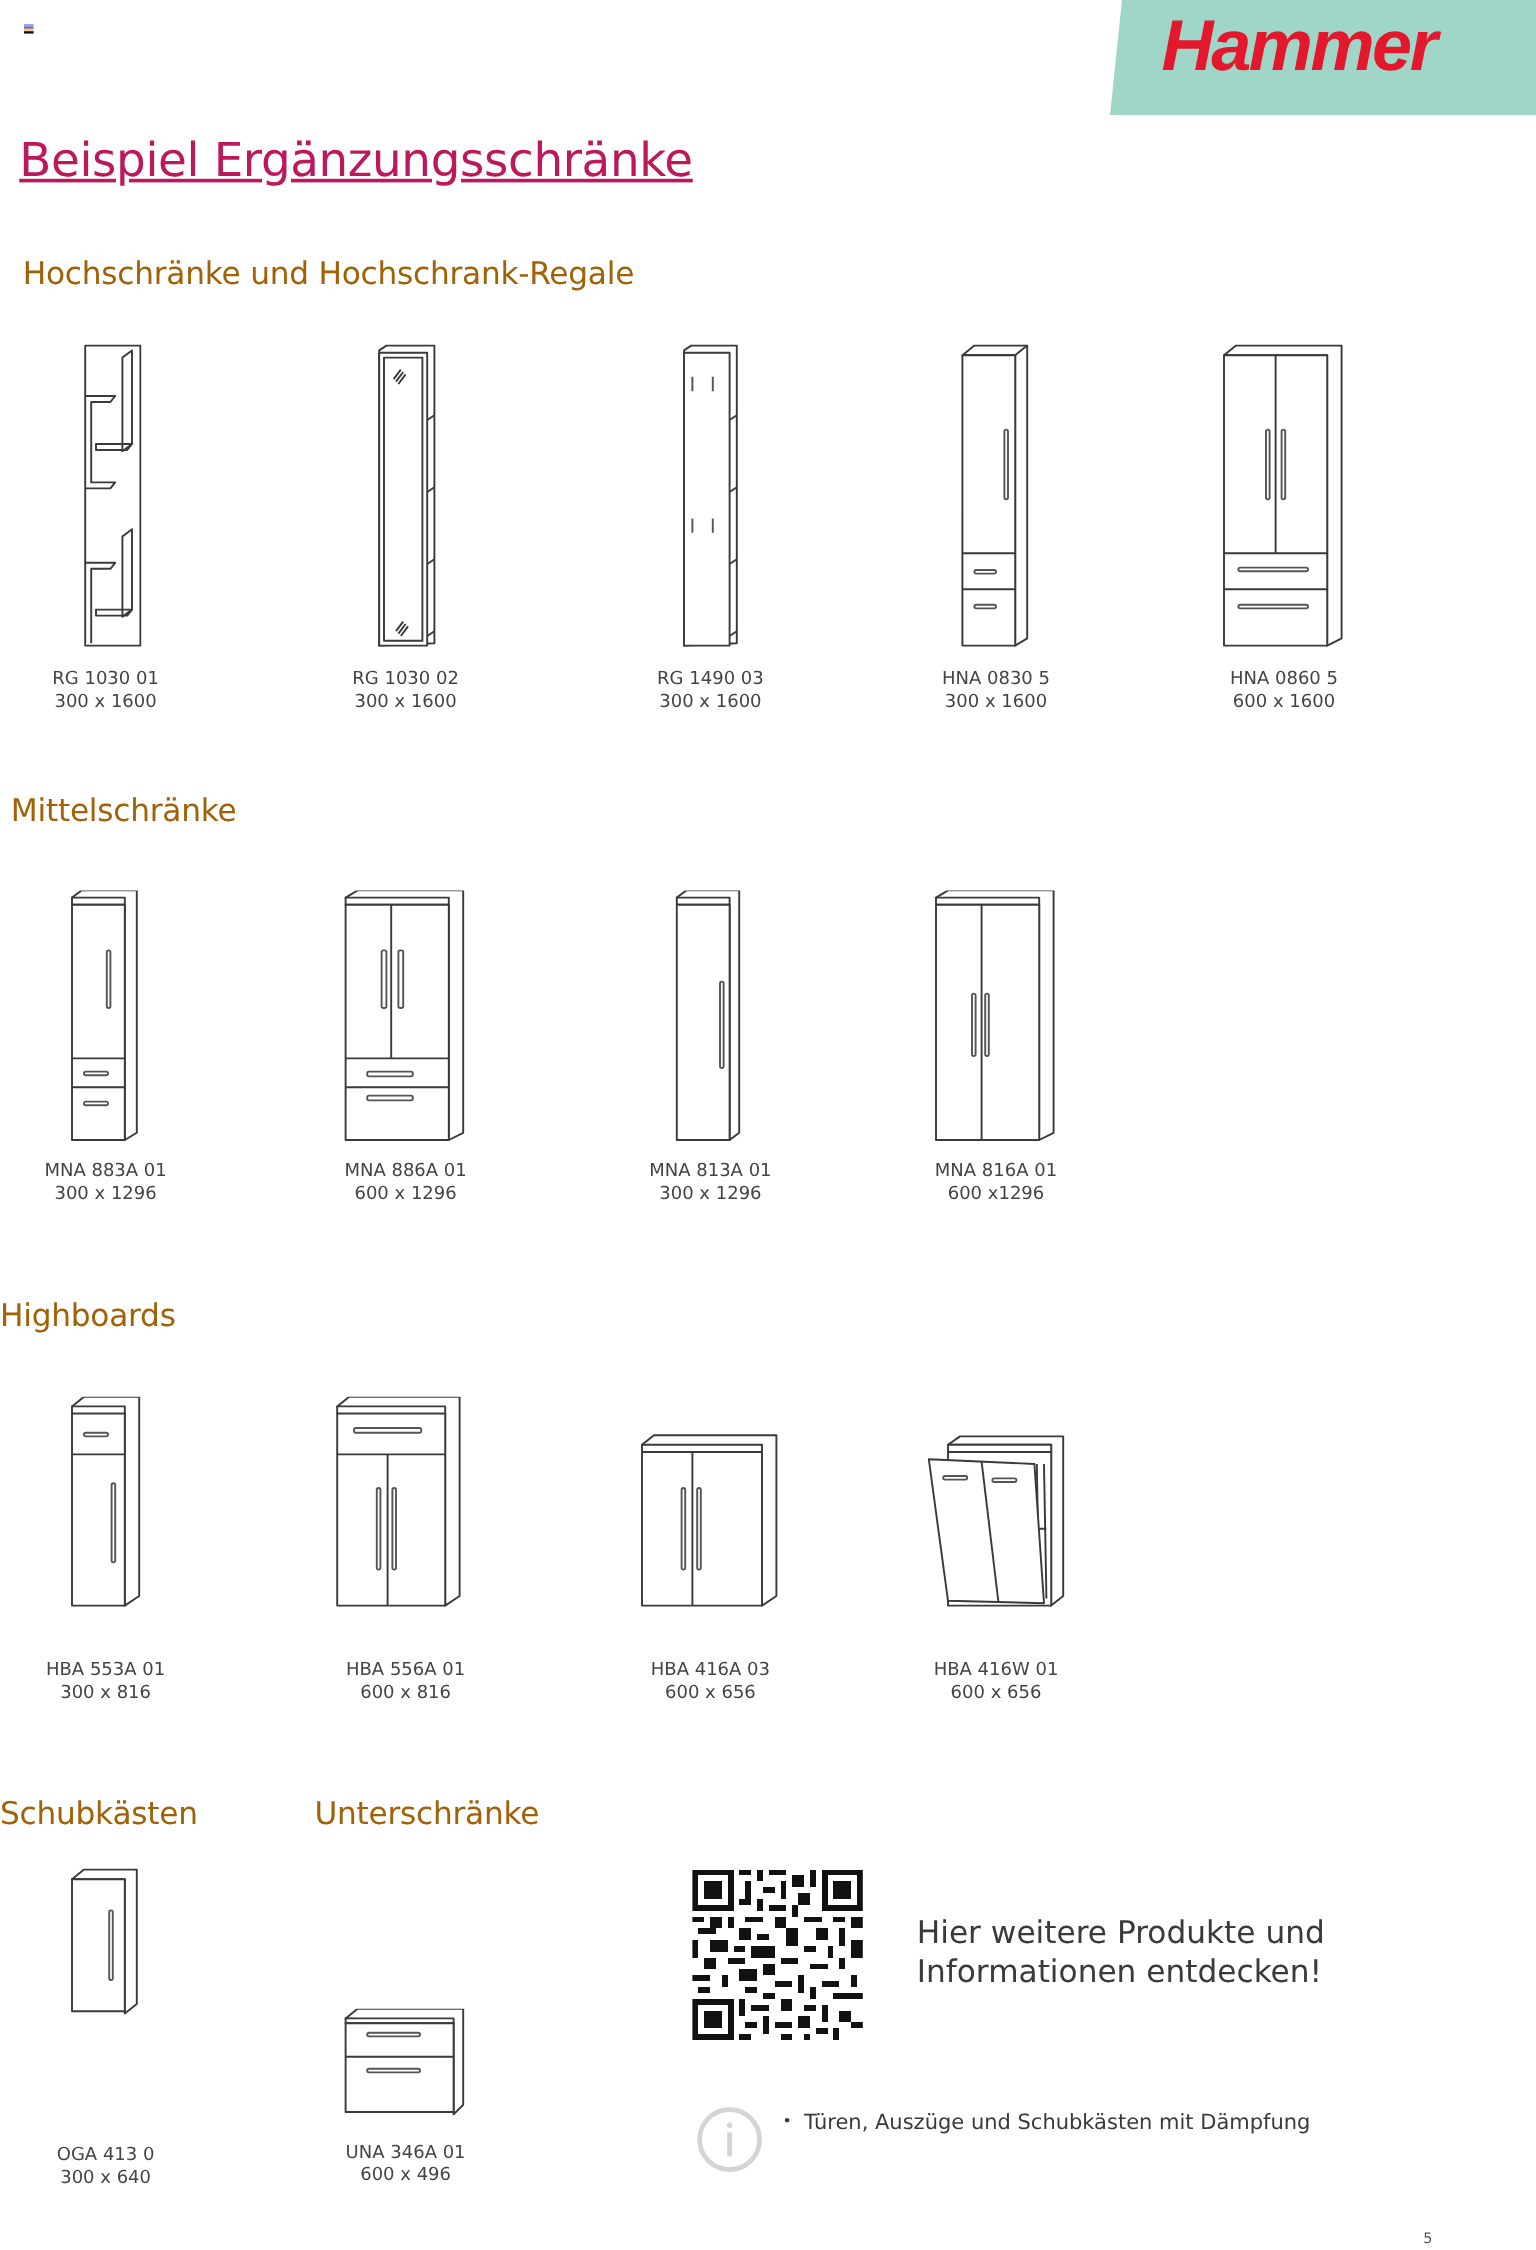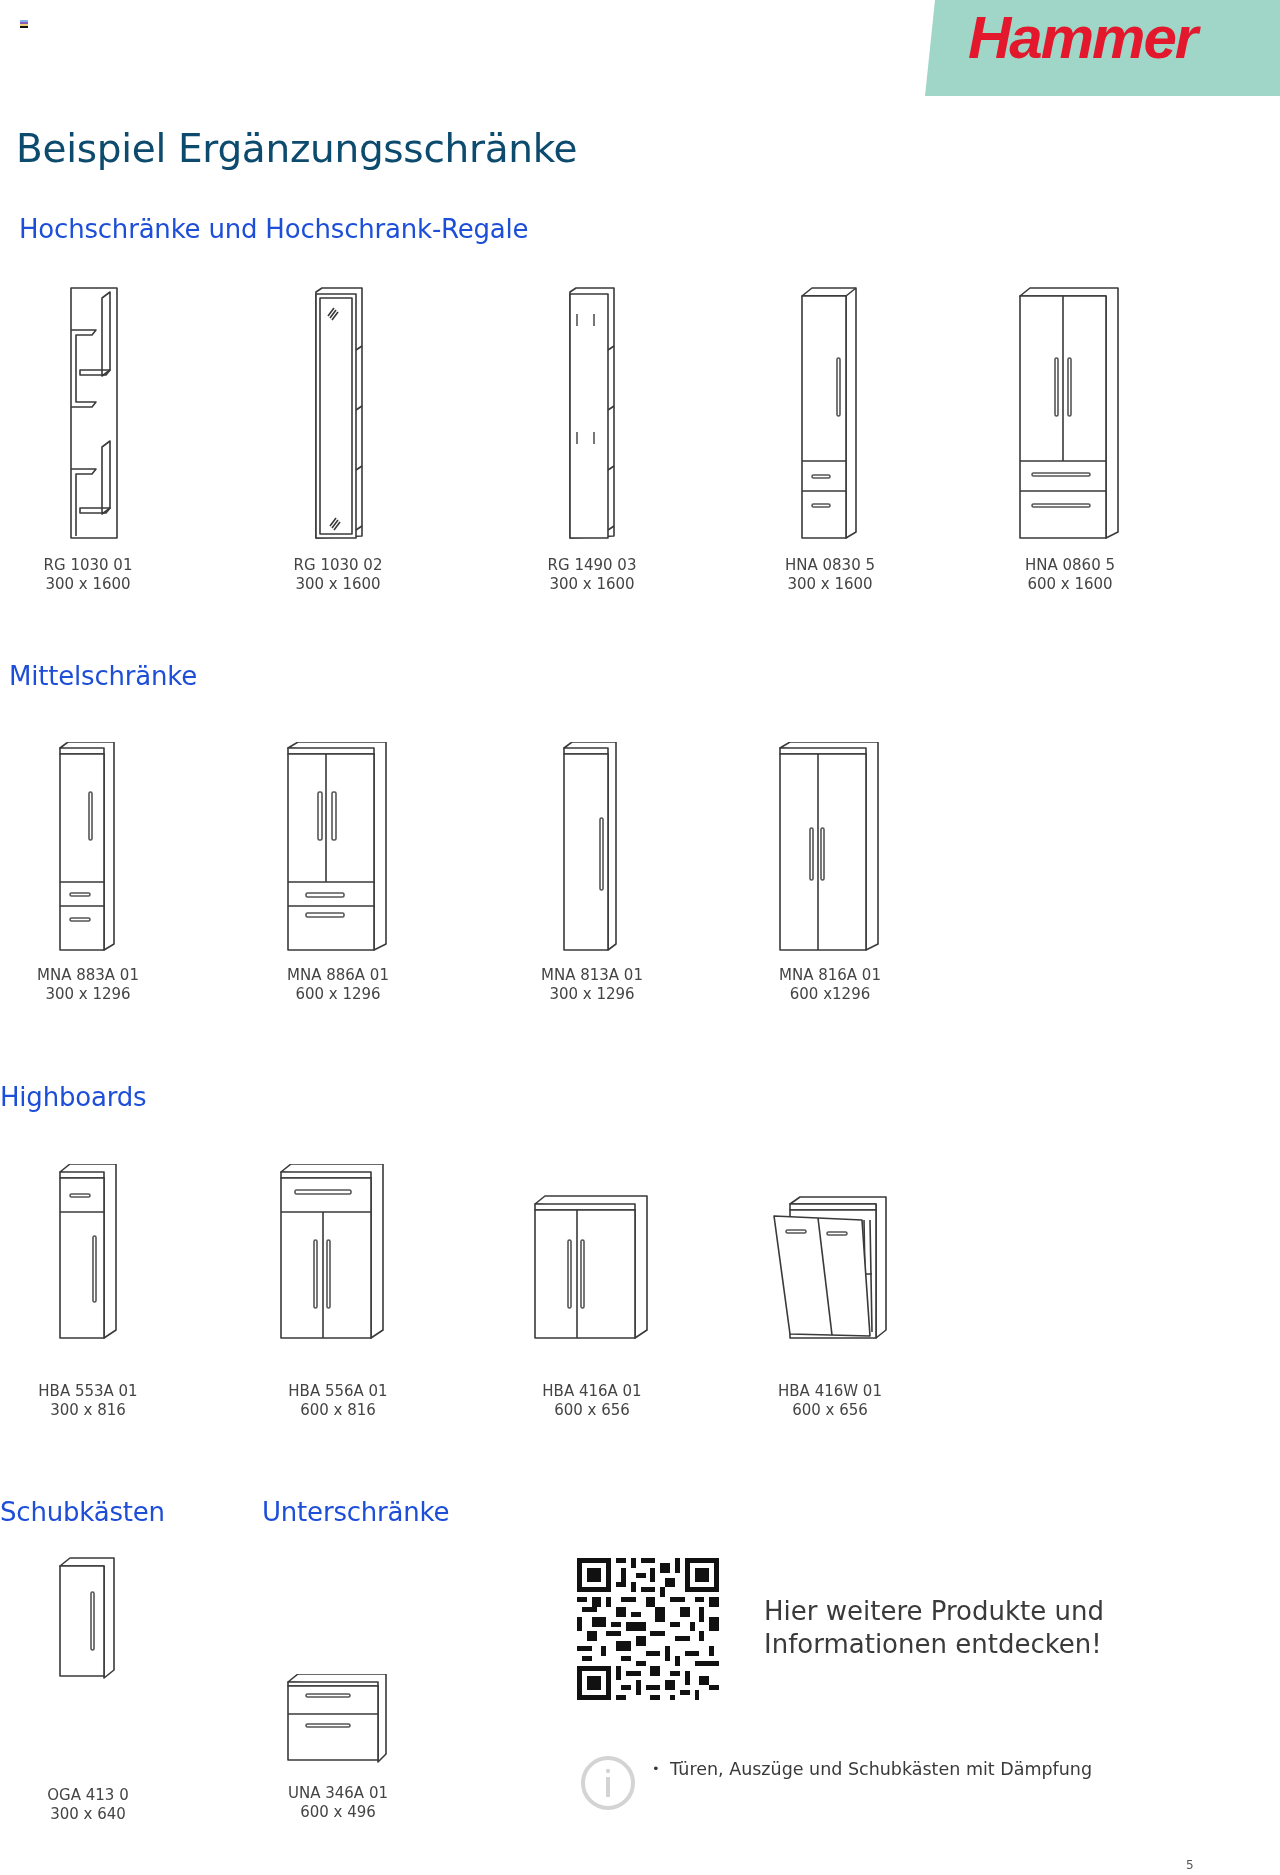--- a/index.html
+++ b/index.html
@@ -5,22 +5,22 @@
   html, body { margin:0; padding:0; background:#ffffff; }
   body { width:1280px; height:1875px; position:relative; overflow:hidden;
          font-family:"DejaVu Sans", "Liberation Sans", sans-serif; color:#3a3a3a; }
   .abs { position:absolute; }
   .flag { left:20px; top:20px; width:8px; height:8px; }
   .flag i { display:block; height:2px; }
   .banner { left:925px; top:0; width:355px; height:96px; background:#9fd6c8;
             clip-path: polygon(10px 0, 355px 0, 355px 96px, 0 96px); }
   .logo { left:968px; top:8px; font-family:"Liberation Sans", sans-serif; font-weight:bold;
           font-style:italic; font-size:60px; letter-spacing:-2px; color:#e3182d; line-height:1;text-align:center; }
-  .page-title { left:16px; top:126px; font-size:39px; color:#0c4a6e; font-weight:normal; white-space:nowrap; letter-spacing:-0.3px; }
-  .section-title { font-size:26px; color:#1d4ed8; white-space:nowrap; letter-spacing:-0.2px; }
+  .page-title { left:16px; top:112px; font-size:39px; color:#be185d; font-weight:normal; white-space:nowrap; letter-spacing:-0.3px;text-decoration:underline; }
+  .section-title { font-size:26px; color:#a16207; white-space:nowrap; letter-spacing:-0.2px; }
   .product { position:absolute; width:200px; text-align:center; }
   .product svg { display:block; margin:0 auto; }
   .plabel { font-size:15px; color:#444; line-height:19px; white-space:nowrap; }
   .qr { left:577px; top:1558px; width:142px; height:142px; }
   .cta { left:764px; top:1595px; font-size:26px; line-height:33px; color:#3a3a3a; white-space:nowrap; }
   .info-icon { left:580px; top:1755px; width:56px; height:56px; }
   .bullets { left:652px; top:1758px; font-size:17.5px; line-height:22px; color:#3a3a3a; margin:0; padding:0; list-style:none; white-space:nowrap; }
   .bullets li::before { content:"•"; display:inline-block; width:18px; font-size:13px; vertical-align:2px; }
   .pagenum { left:1186px; top:1858px; font-size:12px; color:#555; }
   svg .ln { fill:none; stroke:#3a3a3a; stroke-width:1.6; stroke-linejoin:round; }
@@ -195,21 +195,21 @@
 
 <div class="product" style="left:492px; top:1164px;">
   <svg width="118" height="176" viewBox="0 0 118 176">
     <path class="fl" d="M2 40 L12 32 L114 32 L114 166 L102 174 L102 46 Z"></path>
     <path class="fl" d="M2 40 L102 40 L102 46 L2 46 Z"></path>
     <rect class="fl" x="2" y="46" width="100" height="128"></rect>
     <path class="ln" d="M44 46 L44 174"></path>
     <rect class="hd" x="35" y="76" width="3" height="68" rx="1.5"></rect>
     <rect class="hd" x="48" y="76" width="3" height="68" rx="1.5"></rect>
   </svg>
-  <div class="plabel" style="margin-top:42px">HBA 416A 01</div>
+  <div class="plabel" style="margin-top:42px">HBA 416A 03</div>
   <div class="plabel">600 x 656</div>
 </div>
 
 <div class="product" style="left:730px; top:1164px;">
   <svg width="120" height="176" viewBox="0 0 120 176">
     <path class="fl" d="M20 40 L30 33 L116 33 L116 166 L106 174 L106 40 Z"></path>
     <path class="fl" d="M20 40 L106 40 L106 46 L20 46 Z"></path>
     <rect class="fl" x="20" y="46" width="86" height="128"></rect>
     <path class="ln" d="M94 56 L96 168 M100 56 L102 168 M94 110 L102 110"></path>
     <path class="fl" d="M4 52 L92 56 L100 172 L20 170 Z"></path>

